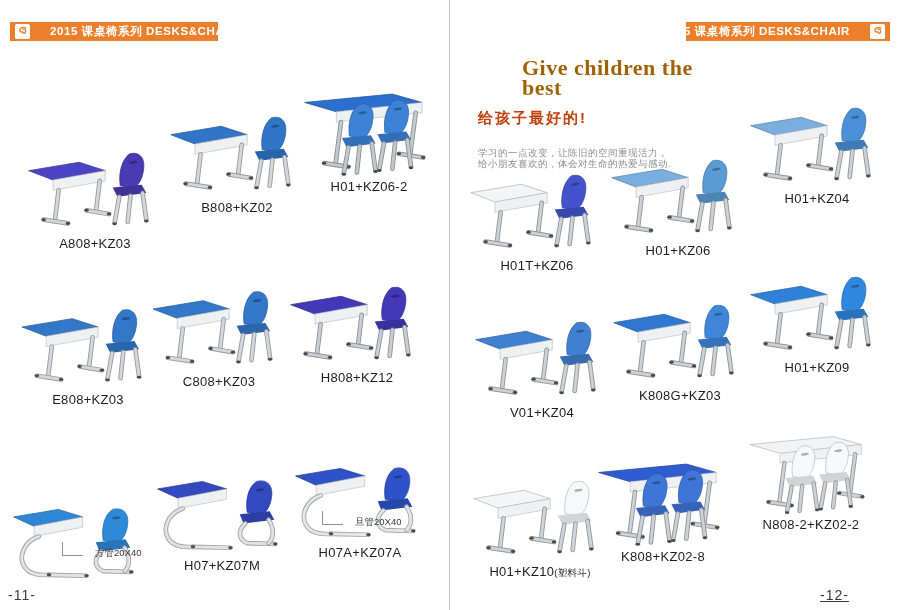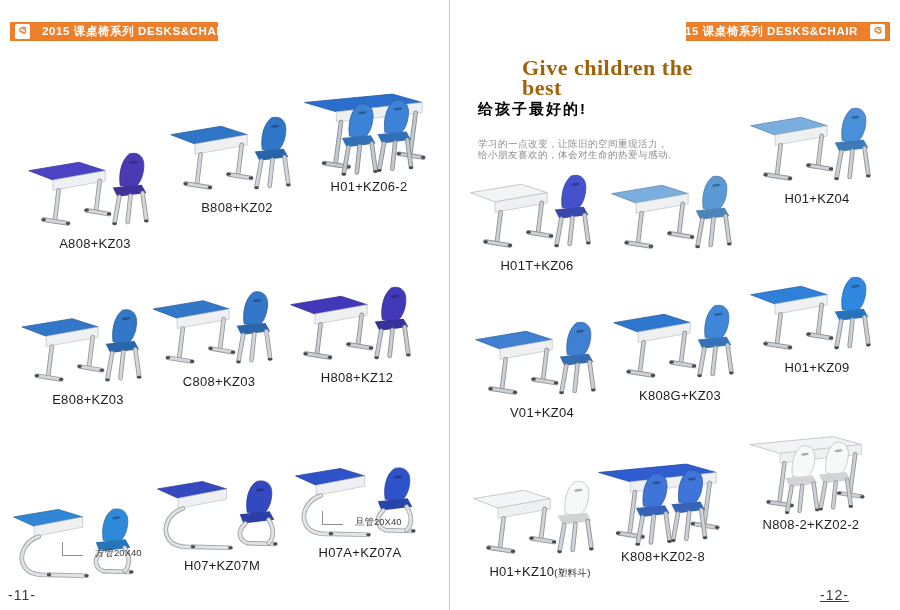--- a/index.html
+++ b/index.html
@@ -5,36 +5,36 @@
   html,body{margin:0;padding:0;background:#fff;}
   #stage{
     position:relative;width:900px;height:610px;background:#ffffff;
     outline:1px solid #d9d9d9;overflow:hidden;
     font-family:"Liberation Sans",sans-serif;color:#1f1f1f;
   }
   .divider{position:absolute;left:449px;top:0;width:1px;height:610px;background:#c6c6c6;}
   
   .bar{
     position:absolute;top:22px;height:19px;background:#ec7f2b;
-    display:flex;align-items:center;gap:12px;padding:0 5px;box-sizing:border-box;
+    display:flex;align-items:center;gap:20px;padding:0 5px;box-sizing:border-box;
   }
   .bar.left{left:10px;width:208px;}
   .bar.right{left:686px;width:204px;justify-content:flex-end;}
   .bar .logo{width:15px;height:15px;flex:0 0 auto;}
   .bar .bar-title{
     color:#fff;font-size:11.5px;font-weight:bold;letter-spacing:.6px;white-space:nowrap;
   }
   
   .intro{position:absolute;left:478px;top:58px;width:260px;}
   .intro .en{
     font-family:"Liberation Serif",serif;font-weight:bold;font-size:22px;
     color:#a16207;letter-spacing:.5px;line-height:20px;margin-left:44px;
   }
   .intro .zh{
-    font-size:15px;font-weight:bold;color:#000000;letter-spacing:2px;line-height:19px;margin-top:1px;
+    font-size:15px;font-weight:bold;color:#c2410c;letter-spacing:2px;line-height:19px;margin-top:10px;
   }
   .intro .body{font-size:9.5px;color:#8e8e8e;line-height:11px;margin-top:20px;letter-spacing:.5px;}
   
   .product{position:absolute;display:flex;flex-direction:column;margin:0;}
   .product svg{flex:1 1 auto;width:100%;min-height:0;}
   .product figcaption{
     flex:0 0 16px;line-height:16px;text-align:center;font-size:13px;
     color:#1d1d1d;letter-spacing:.3px;white-space:nowrap;
   }
   .product figcaption .suffix{font-size:9.5px;}
@@ -406,20 +406,21 @@
   <path d="M94 60 L125 57 L130 66 L99 70 Z" fill="rgb(77,132,181)"></path>
   <path d="M101 70 L96 98" stroke="rgb(147,150,154)" stroke-width="5" fill="none" stroke-linecap="round"></path>
         <path d="M101 70 L96 98" stroke="#ccd1d6" stroke-width="3" fill="none" stroke-linecap="round"></path>
   <path d="M126 66 L130 95" stroke="rgb(147,150,154)" stroke-width="5" fill="none" stroke-linecap="round"></path>
         <path d="M126 66 L130 95" stroke="#ccd1d6" stroke-width="3" fill="none" stroke-linecap="round"></path>
   <path d="M113 69 L110 97" stroke="rgb(147,150,154)" stroke-width="5" fill="none" stroke-linecap="round"></path>
         <path d="M113 69 L110 97" stroke="#ccd1d6" stroke-width="3" fill="none" stroke-linecap="round"></path>
   <ellipse cx="96" cy="99" rx="2.4" ry="1.6" fill="#4a4a4a"></ellipse>
         <ellipse cx="130" cy="96" rx="2.4" ry="1.6" fill="#4a4a4a"></ellipse>
       </svg>
+    <figcaption>H01+KZ06</figcaption>
   </figure>
 
   <figure class="product" style="left:747px;top:72px;width:140px;height:135px">
     <svg viewBox="0 0 150 112" preserveAspectRatio="xMidYMax meet">
   <path d="M4 42 L58 33 L86 42 L30 52 Z" fill="#7aaede" stroke="rgb(92,131,167)" stroke-width="0.8"></path>
   <path d="M30 52 L86 42 L86 53 L30 63 Z" fill="#eef0f2" stroke="#b9bfc5" stroke-width="0.7"></path>
   <path d="M36 63 L32 96" stroke="rgb(147,150,154)" stroke-width="5" fill="none" stroke-linecap="round"></path>
         <path d="M36 63 L32 96" stroke="#ccd1d6" stroke-width="3" fill="none" stroke-linecap="round"></path>
         <path d="M20 94.5 L46 98.5" stroke="rgb(147,150,154)" stroke-width="5" fill="none" stroke-linecap="round"></path>
         <path d="M20 94.5 L46 98.5" stroke="#ccd1d6" stroke-width="3" fill="none" stroke-linecap="round"></path>

